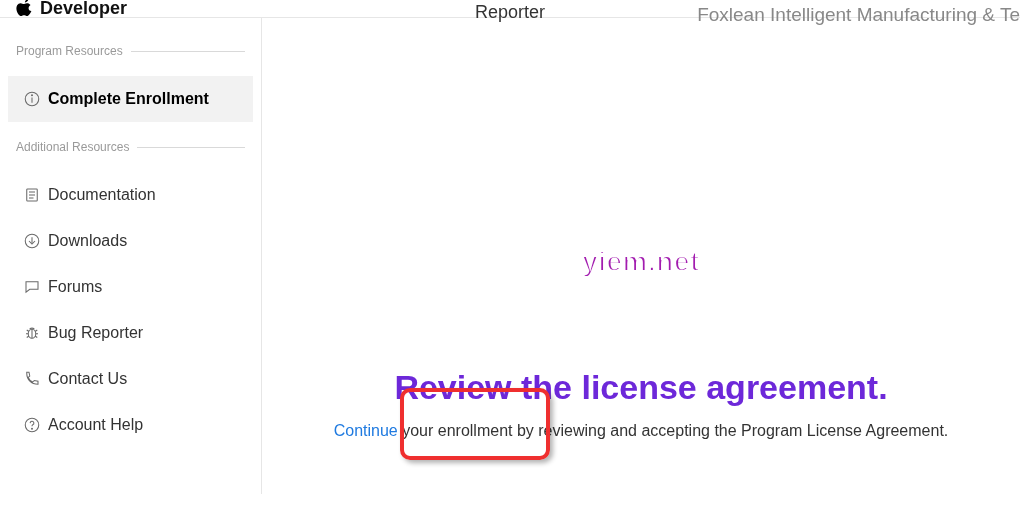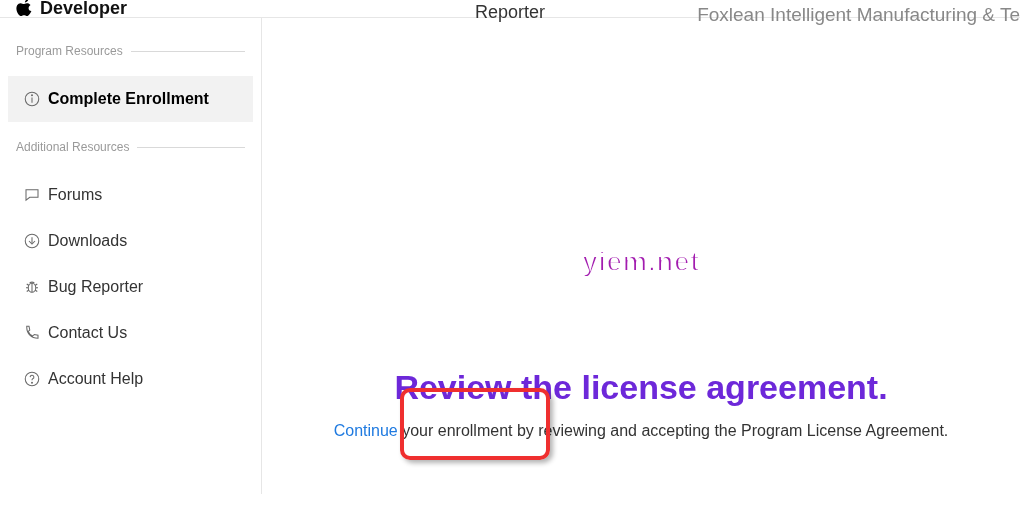--- a/index.html
+++ b/index.html
@@ -188,39 +188,50 @@
           </svg>
       </span>
       <span>Complete Enrollment</span>
     </div>
 
     <div class="sidebar-group-label" style="margin-top:18px;">
       <span>Additional Resources</span>
       <span class="line"></span>
     </div>
 
-
-    <div class="sidebar-item">
-      <span class="icon">
-        <svg viewBox="0 0 24 24">
-            <path d="M4 5h16v10H9l-5 4V5z"></path>
-          </svg>
-      </span>
-      <span>Forums</span>
+    <div class="sidebar-item">
+      <span class="icon">
+        <svg viewBox="0 0 24 24">
+            <rect x="5" y="4" width="14" height="16" rx="1"></rect>
+            <line x1="8" y1="8" x2="16" y2="8"></line>
+            <line x1="8" y1="12" x2="16" y2="12"></line>
+            <line x1="8" y1="16" x2="14" y2="16"></line>
+          </svg>
+      </span>
+      <span>Documentation</span>
     </div>
 
     <div class="sidebar-item">
       <span class="icon">
         <svg viewBox="0 0 24 24">
             <circle cx="12" cy="12" r="9"></circle>
             <line x1="12" y1="7" x2="12" y2="15"></line>
             <polyline points="8,12 12,16 16,12"></polyline>
           </svg>
       </span>
       <span>Downloads</span>
+    </div>
+
+    <div class="sidebar-item">
+      <span class="icon">
+        <svg viewBox="0 0 24 24">
+            <path d="M4 5h16v10H9l-5 4V5z"></path>
+          </svg>
+      </span>
+      <span>Forums</span>
     </div>
 
     <div class="sidebar-item">
       <span class="icon">
         <svg viewBox="0 0 24 24">
             <ellipse cx="12" cy="13" rx="5" ry="6"></ellipse>
             <line x1="12" y1="7" x2="12" y2="19"></line>
             <line x1="4" y1="13" x2="7" y2="13"></line>
             <line x1="17" y1="13" x2="20" y2="13"></line>
             <line x1="5" y1="8" x2="8" y2="10"></line>

